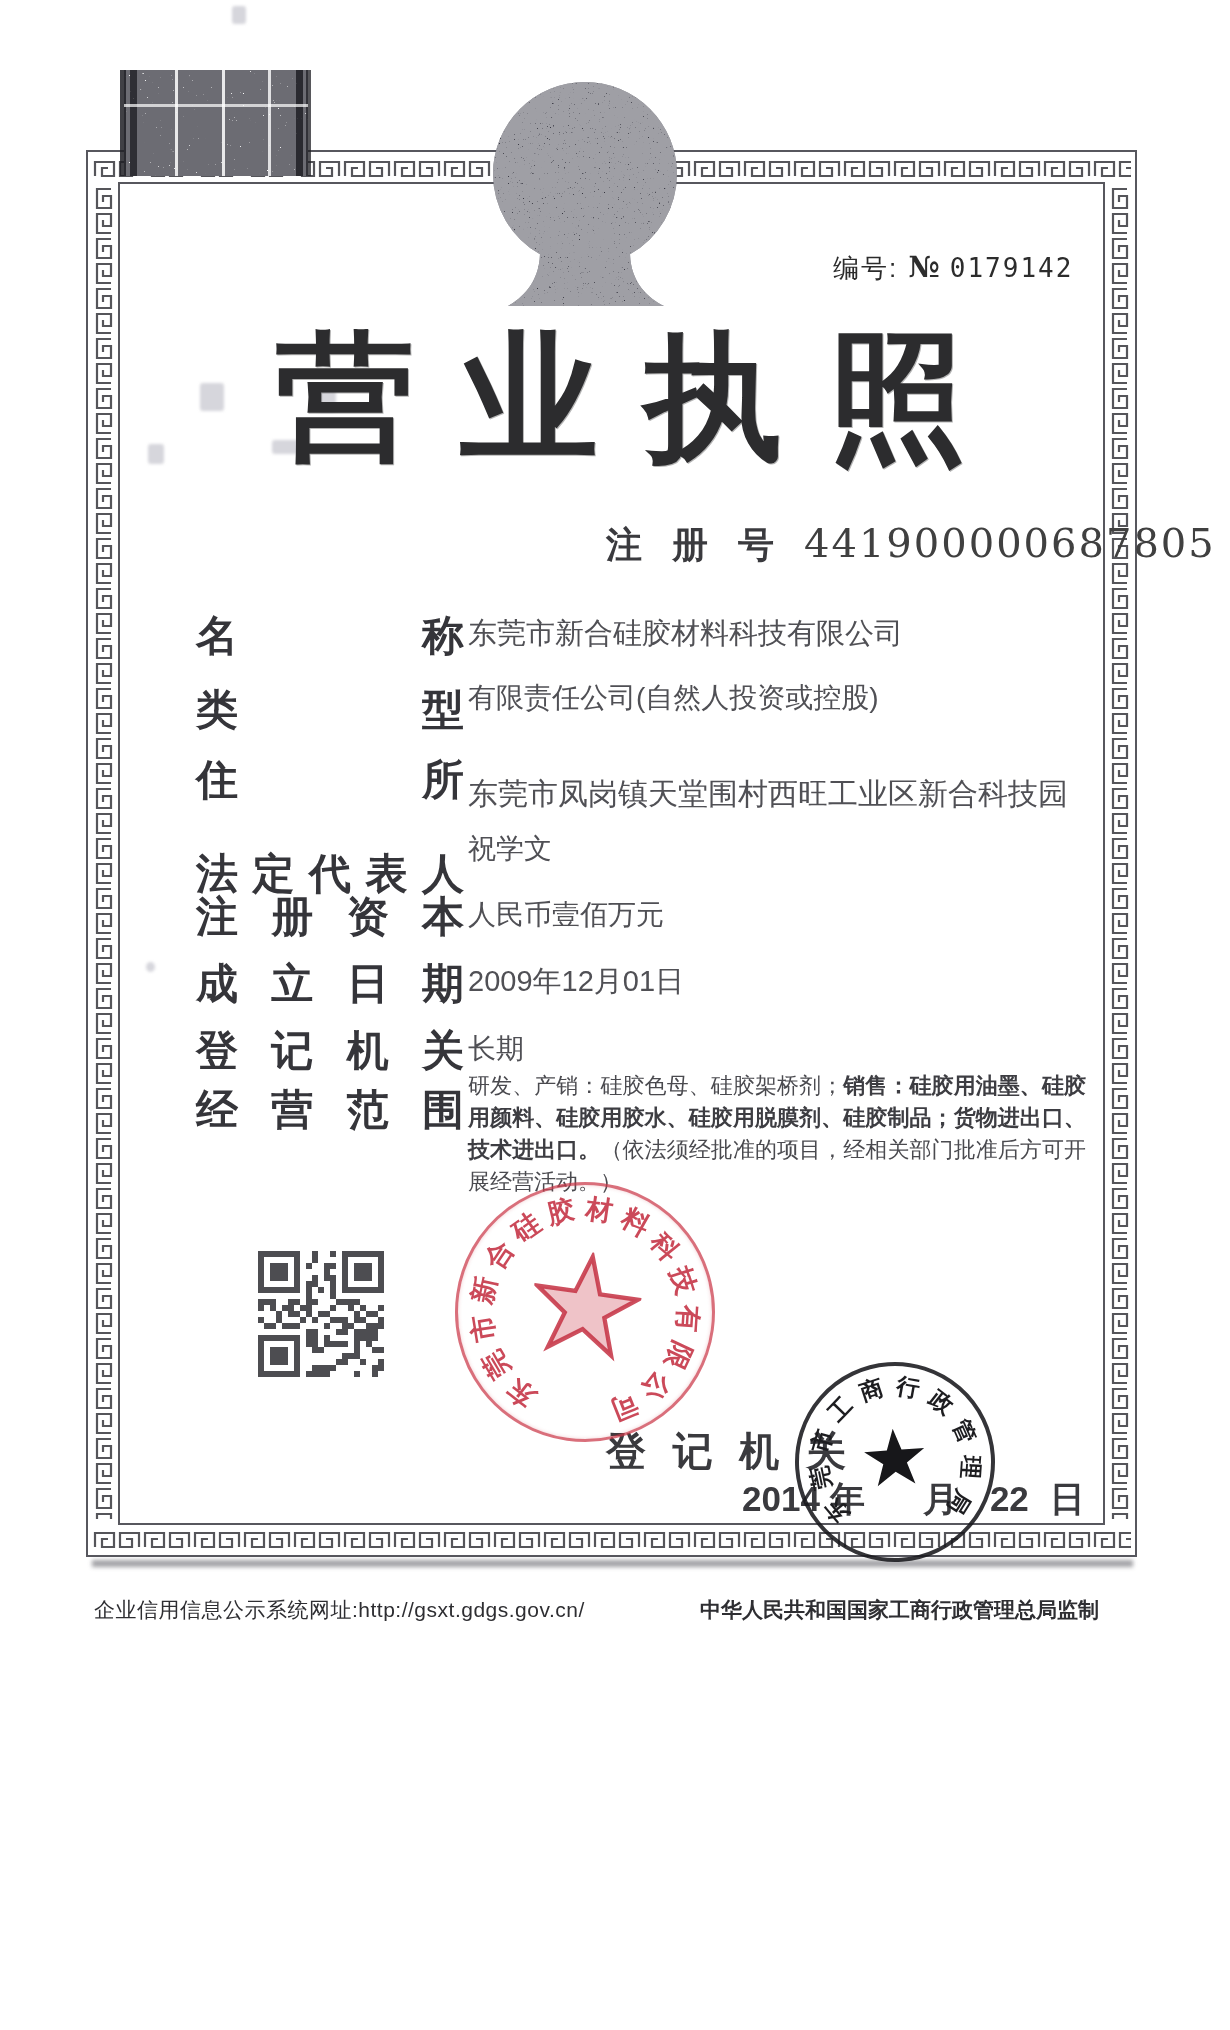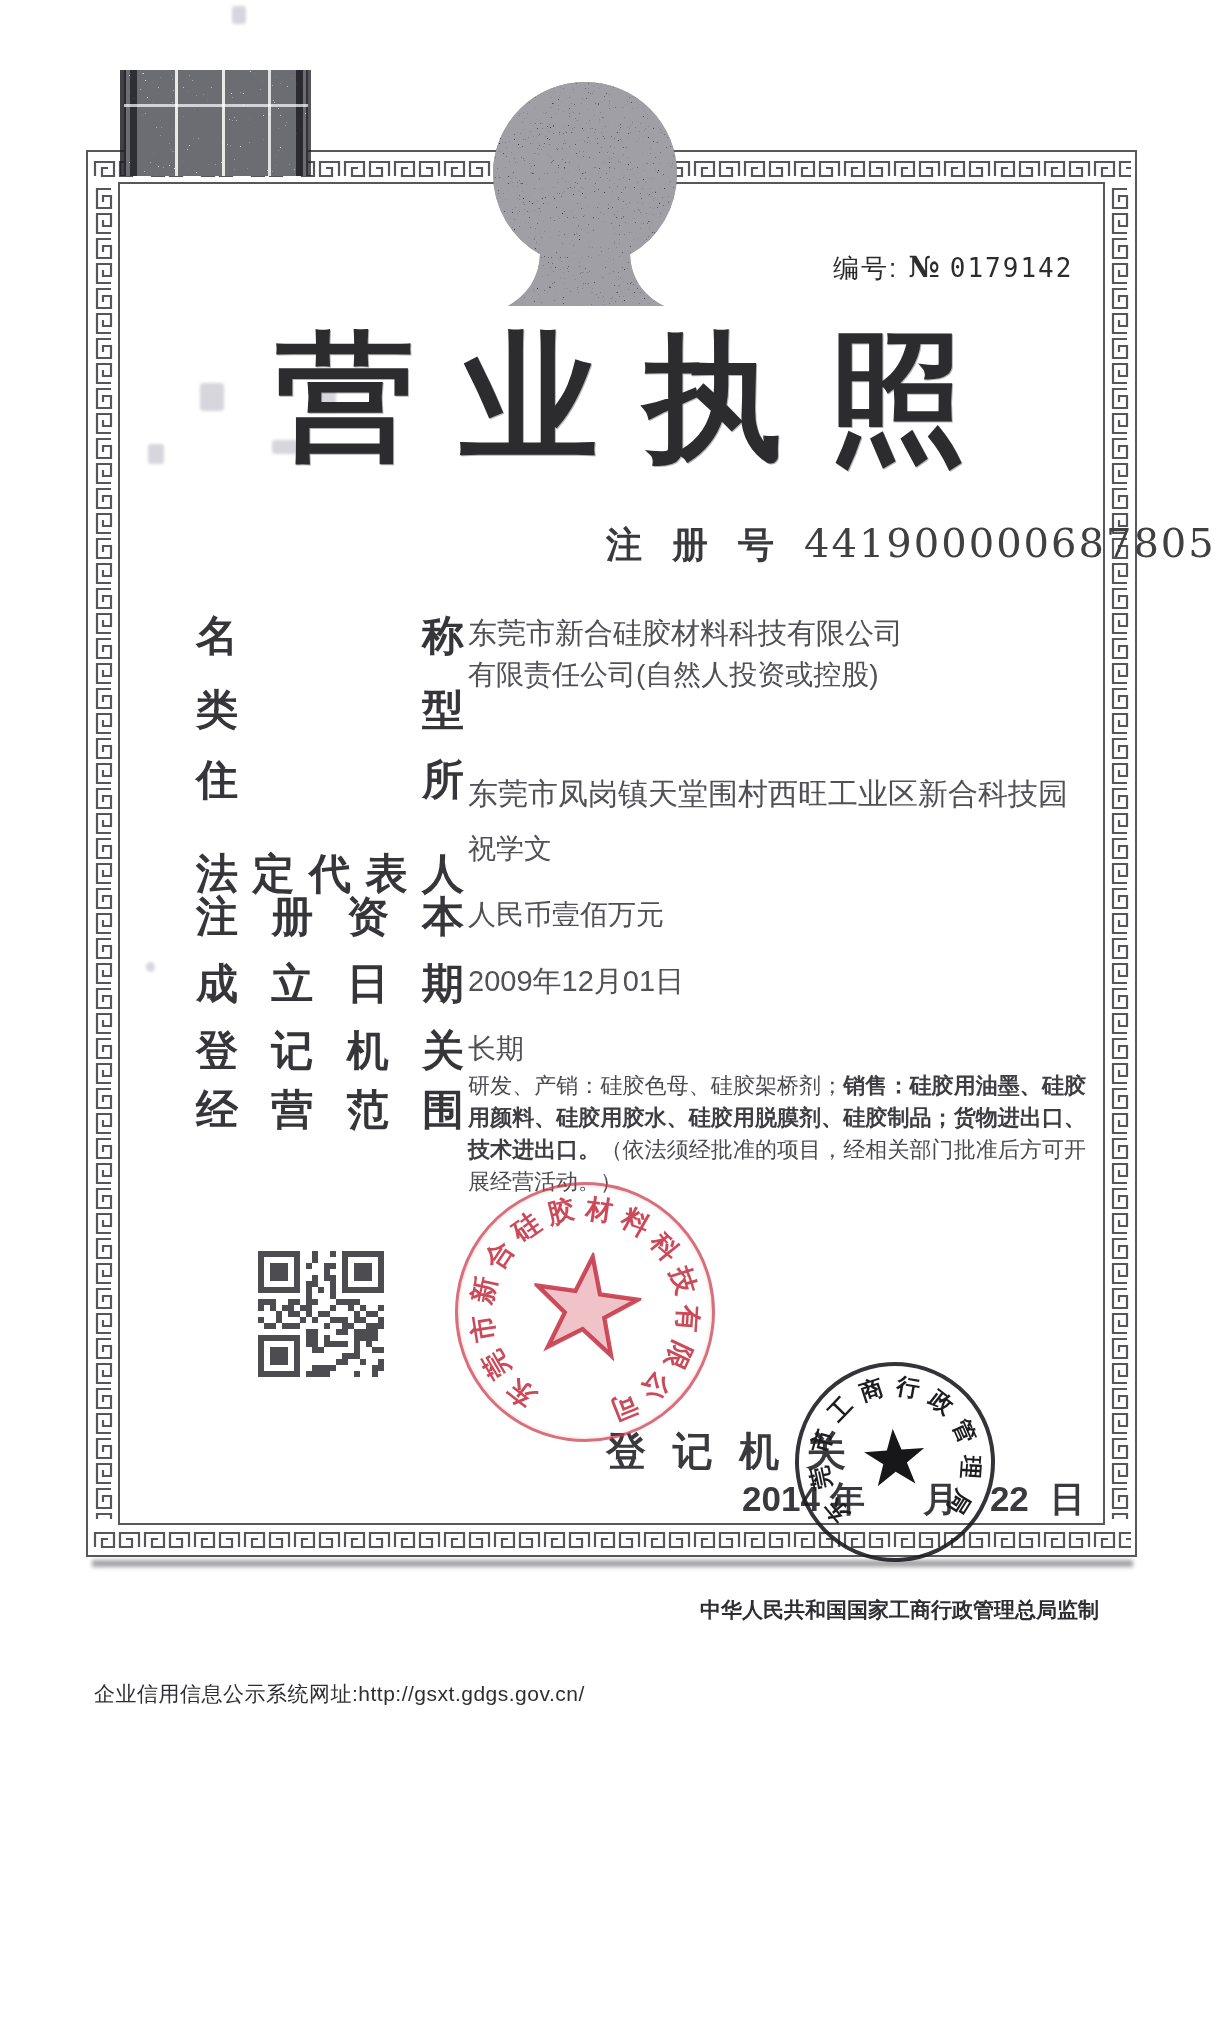--- a/index.html
+++ b/index.html
@@ -36,21 +36,21 @@
   #regno{left:606px;top:520px;display:flex;align-items:baseline;gap:30px;z-index:4;}
   #regno .lab{width:168px;font-size:36px;font-weight:700;color:#3a3a3e;
               text-align:justify;text-align-last:justify;}
   #regno .num{font-size:40px;font-family:"DejaVu Serif",serif;letter-spacing:2px;color:#404040;}
 
   
   .f-label{position:absolute;left:196px;width:268px;font-size:42px;font-weight:700;
            color:#35353a;text-align:justify;text-align-last:justify;z-index:4;}
   .f-value{position:absolute;left:468px;font-size:28px;color:#505055;z-index:4;white-space:nowrap;}
   #fl-0{top:608px;} #fv-0{top:614px;font-size:29px;}
-  #fl-1{top:682px;} #fv-1{top:656px;}
+  #fl-1{top:682px;} #fv-1{top:679px;}
   #fl-2{top:752px;} #fv-2{top:774px;font-size:30px;}
   #fl-3{top:822px;margin-top:24px;} #fv-3{top:830px;}
   #fl-4{top:889px;} #fv-4{top:896px;}
   #fl-5{top:956px;} #fv-5{top:962px;font-size:29px;}
   #fl-6{top:1023px;} #fv-6{top:1030px;}
   #fl-7{top:1082px;}
   #scope{position:absolute;left:468px;top:1070px;width:618px;font-size:22px;line-height:1.45;
          color:#4a4a4f;z-index:4;text-align:justify;}
   #scope .bold-part{font-weight:700;color:#3d3d42;}
 
@@ -81,21 +81,21 @@
   #issue-date{left:742px;top:1476px;display:flex;align-items:baseline;font-size:35px;
               font-weight:600;color:#3a3a3e;z-index:4;}
   #issue-date .year{margin-right:10px;}
   #issue-date .ys{margin-right:58px;}
   #issue-date .ms{margin-right:32px;}
   #issue-date .day{margin-right:21px;}
 
   
   #scan-streak{left:92px;top:1560px;width:1041px;height:7px;background:rgba(70,70,78,.5);
                filter:blur(2px);z-index:2;}
-  #footer-left{left:94px;top:1680px;font-size:21px;color:#2e2e32;letter-spacing:.5px;z-index:4;}
+  #footer-left{left:94px;top:1596px;font-size:21px;color:#2e2e32;letter-spacing:.5px;z-index:4;}
   #footer-right{left:700px;top:1596px;font-size:21px;font-weight:600;color:#2e2e32;z-index:4;}
 
   
   .artifact{position:absolute;background:rgba(95,95,118,.26);filter:blur(1.5px);border-radius:3px;z-index:2;}
   #art-1{left:200px;top:383px;width:24px;height:28px;}
   #art-2{left:318px;top:390px;width:18px;height:22px;}
   #art-3{left:148px;top:444px;width:16px;height:20px;}
   #art-4{left:272px;top:440px;width:30px;height:14px;}
   #art-5{left:232px;top:6px;width:14px;height:18px;}
   #art-6{left:146px;top:962px;width:9px;height:10px;border-radius:50%;}

